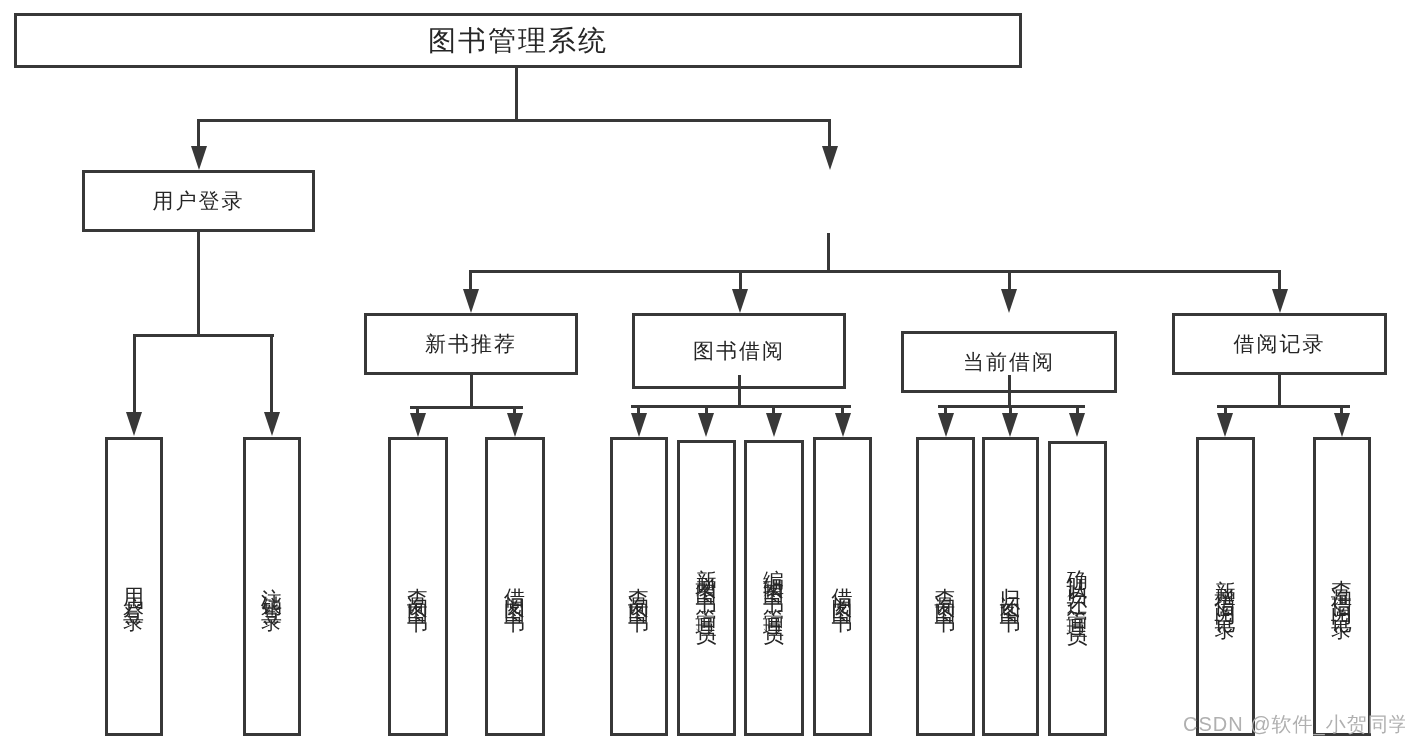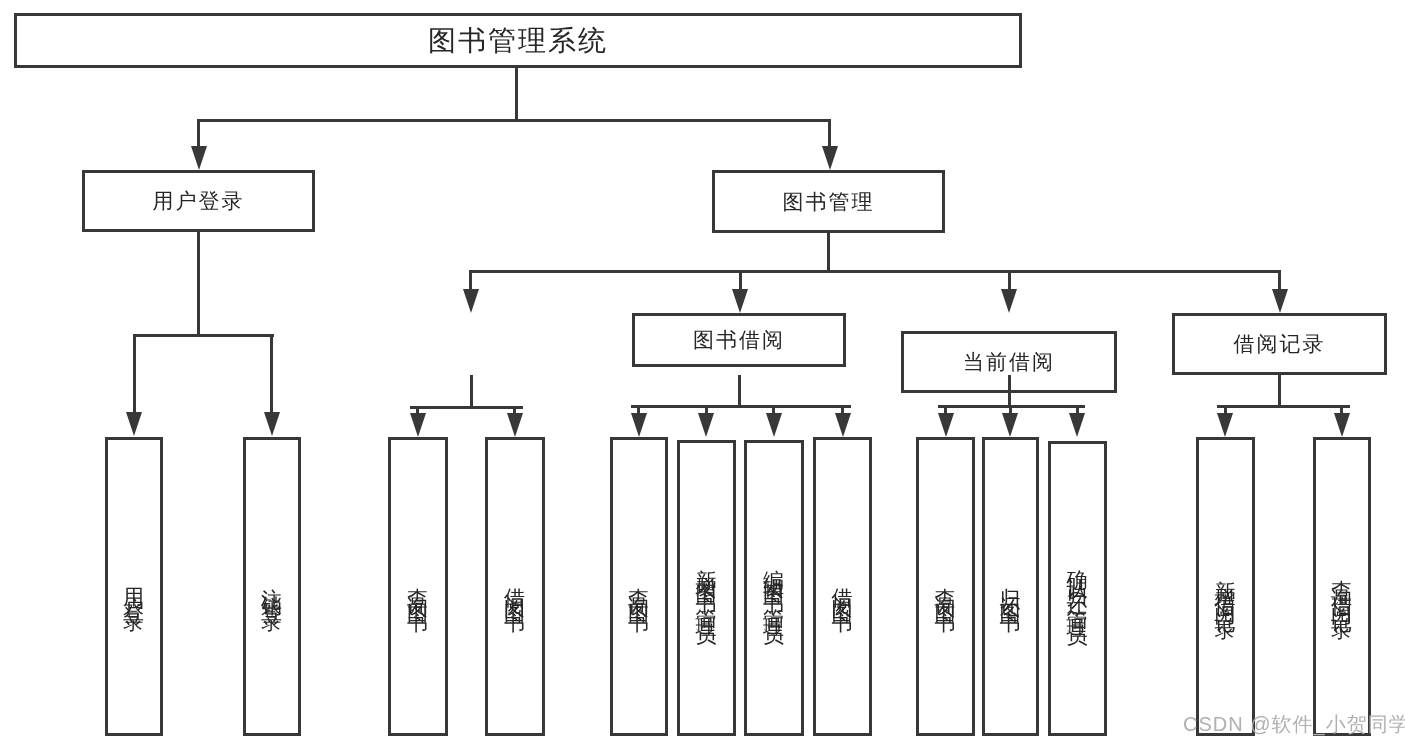--- a/index.html
+++ b/index.html
@@ -63,41 +63,41 @@
   <div class="box root" style="left:14px; top:13px; width:1008px; height:55px;">图书管理系统</div>
 
   <div class="vline" style="left:515px; top:68px; width:3px; height:53px;"></div>
   <div class="hline" style="left:197px; top:119px; width:634px; height:3px;"></div>
   <div class="vline" style="left:197px; top:119px; width:3px; height:30px;"></div>
   <div class="arrow" style="left:191px; top:146px;"></div>
   <div class="vline" style="left:828px; top:119px; width:3px; height:30px;"></div>
   <div class="arrow" style="left:822px; top:146px;"></div>
 
   <div class="box" style="left:82px; top:170px; width:233px; height:62px;">用户登录</div>
-  <div class="box" style="left:712px; top:170px; width:233px; height:63px;">图书管理</div>
 
   <div class="vline" style="left:197px; top:232px; width:3px; height:105px;"></div>
   <div class="hline" style="left:133px; top:334px; width:141px; height:3px;"></div>
   <div class="vline" style="left:133px; top:334px; width:3px; height:82px;"></div>
   <div class="arrow" style="left:126px; top:412px;"></div>
   <div class="vline" style="left:270px; top:334px; width:3px; height:82px;"></div>
   <div class="arrow" style="left:264px; top:412px;"></div>
 
   <div class="vline" style="left:827px; top:233px; width:3px; height:40px;"></div>
   <div class="hline" style="left:470px; top:270px; width:811px; height:3px;"></div>
   <div class="vline" style="left:469px; top:270px; width:3px; height:20px;"></div>
   <div class="arrow" style="left:463px; top:289px;"></div>
   <div class="vline" style="left:739px; top:270px; width:3px; height:20px;"></div>
   <div class="arrow" style="left:732px; top:289px;"></div>
   <div class="vline" style="left:1008px; top:270px; width:3px; height:20px;"></div>
   <div class="arrow" style="left:1001px; top:289px;"></div>
   <div class="vline" style="left:1278px; top:270px; width:3px; height:20px;"></div>
   <div class="arrow" style="left:1272px; top:289px;"></div>
 
-  <div class="box" style="left:632px; top:313px; width:214px; height:54px;">图书借阅</div>
+  <div class="box" style="left:364px; top:313px; width:214px; height:62px;">新书推荐</div>
+  <div class="box" style="left:632px; top:313px; width:214px; height:76px;">图书借阅</div>
   <div class="box" style="left:901px; top:331px; width:216px; height:62px;">当前借阅</div>
   <div class="box" style="left:1172px; top:313px; width:215px; height:62px;">借阅记录</div>
 
   <div class="vline" style="left:470px; top:375px; width:3px; height:34px;"></div>
   <div class="hline" style="left:410px; top:406px; width:113px; height:3px;"></div>
   <div class="vline" style="left:416px; top:406px; width:3px; height:10px;"></div>
   <div class="arrow" style="left:410px; top:413px;"></div>
   <div class="vline" style="left:513px; top:406px; width:3px; height:10px;"></div>
   <div class="arrow" style="left:507px; top:413px;"></div>
 

